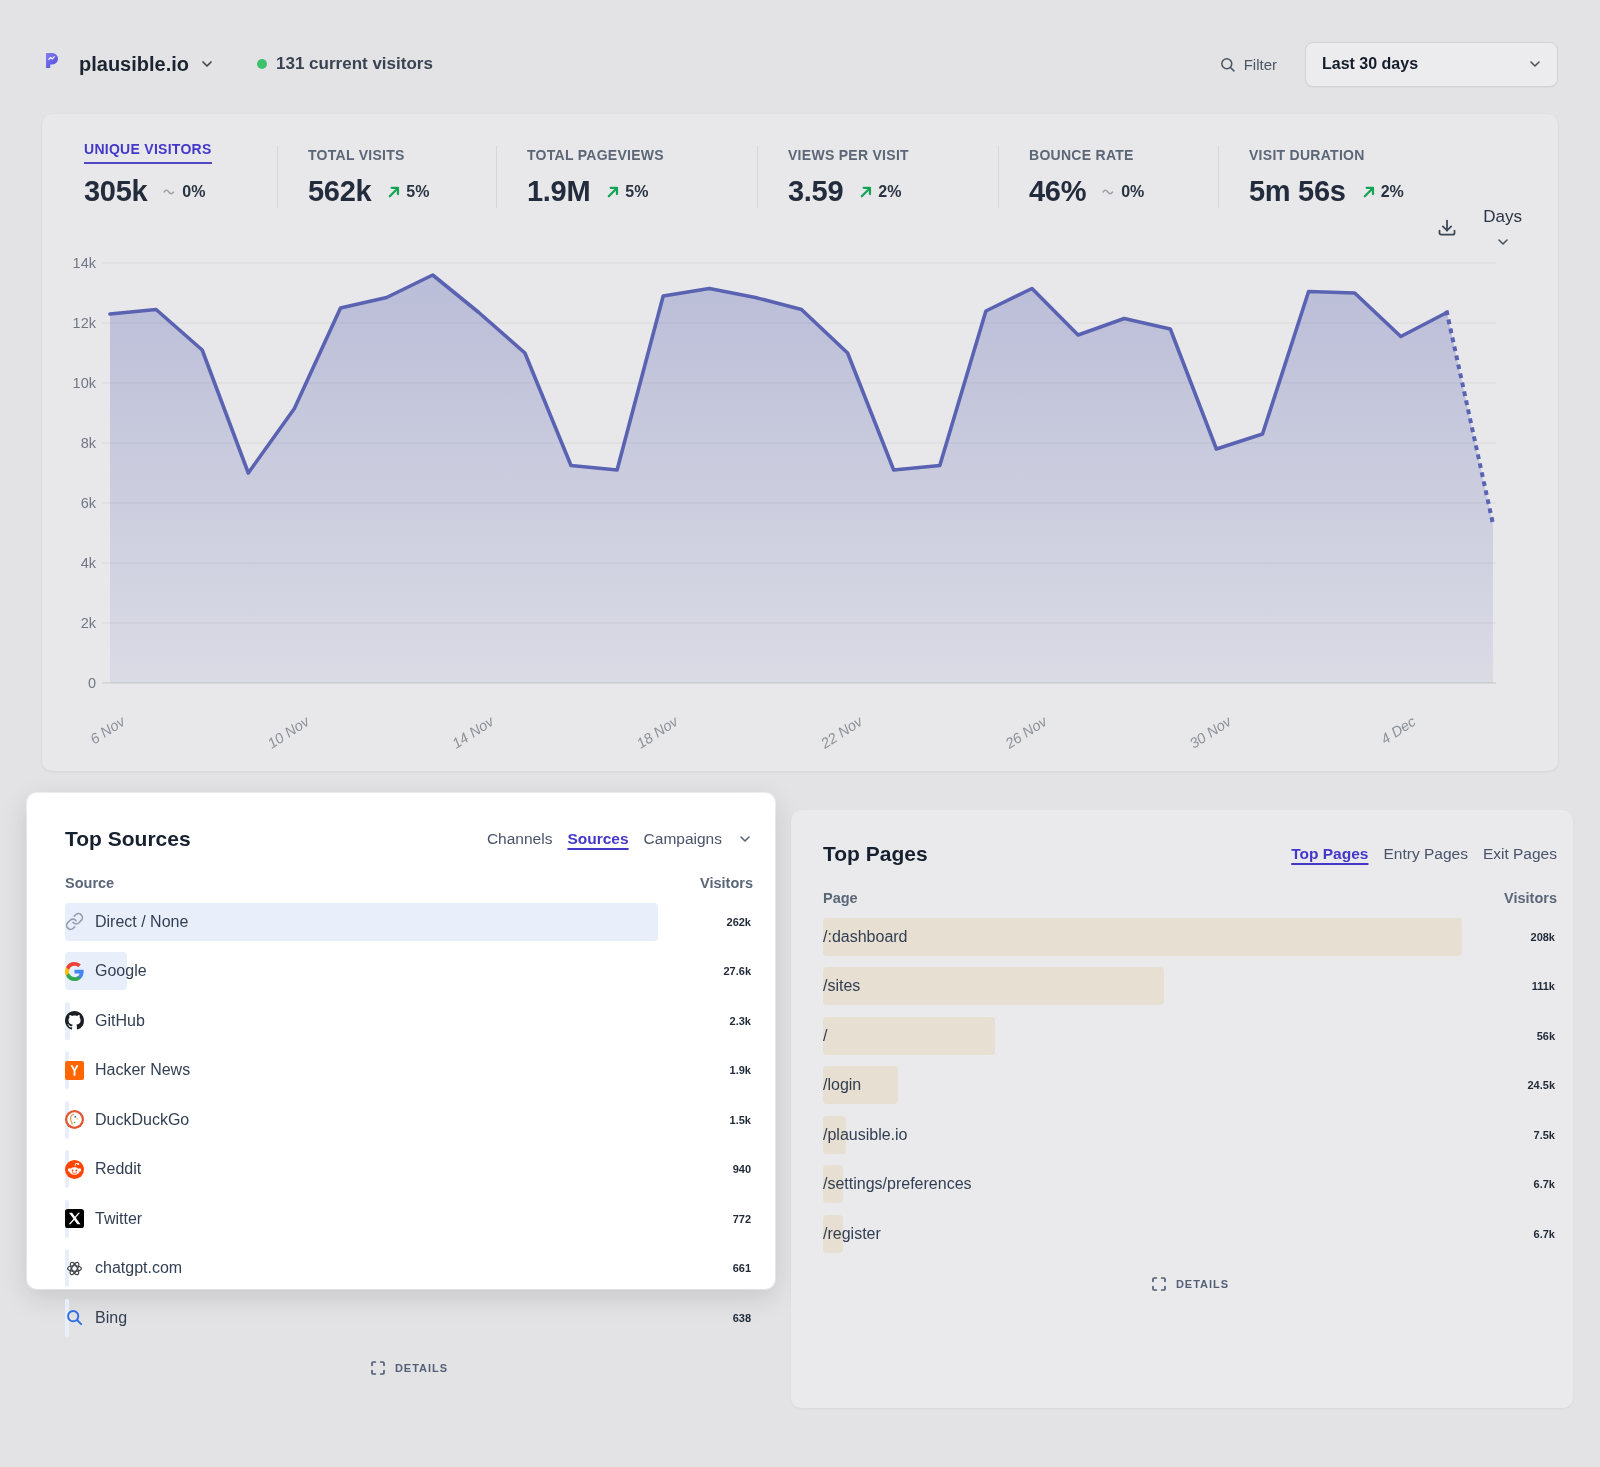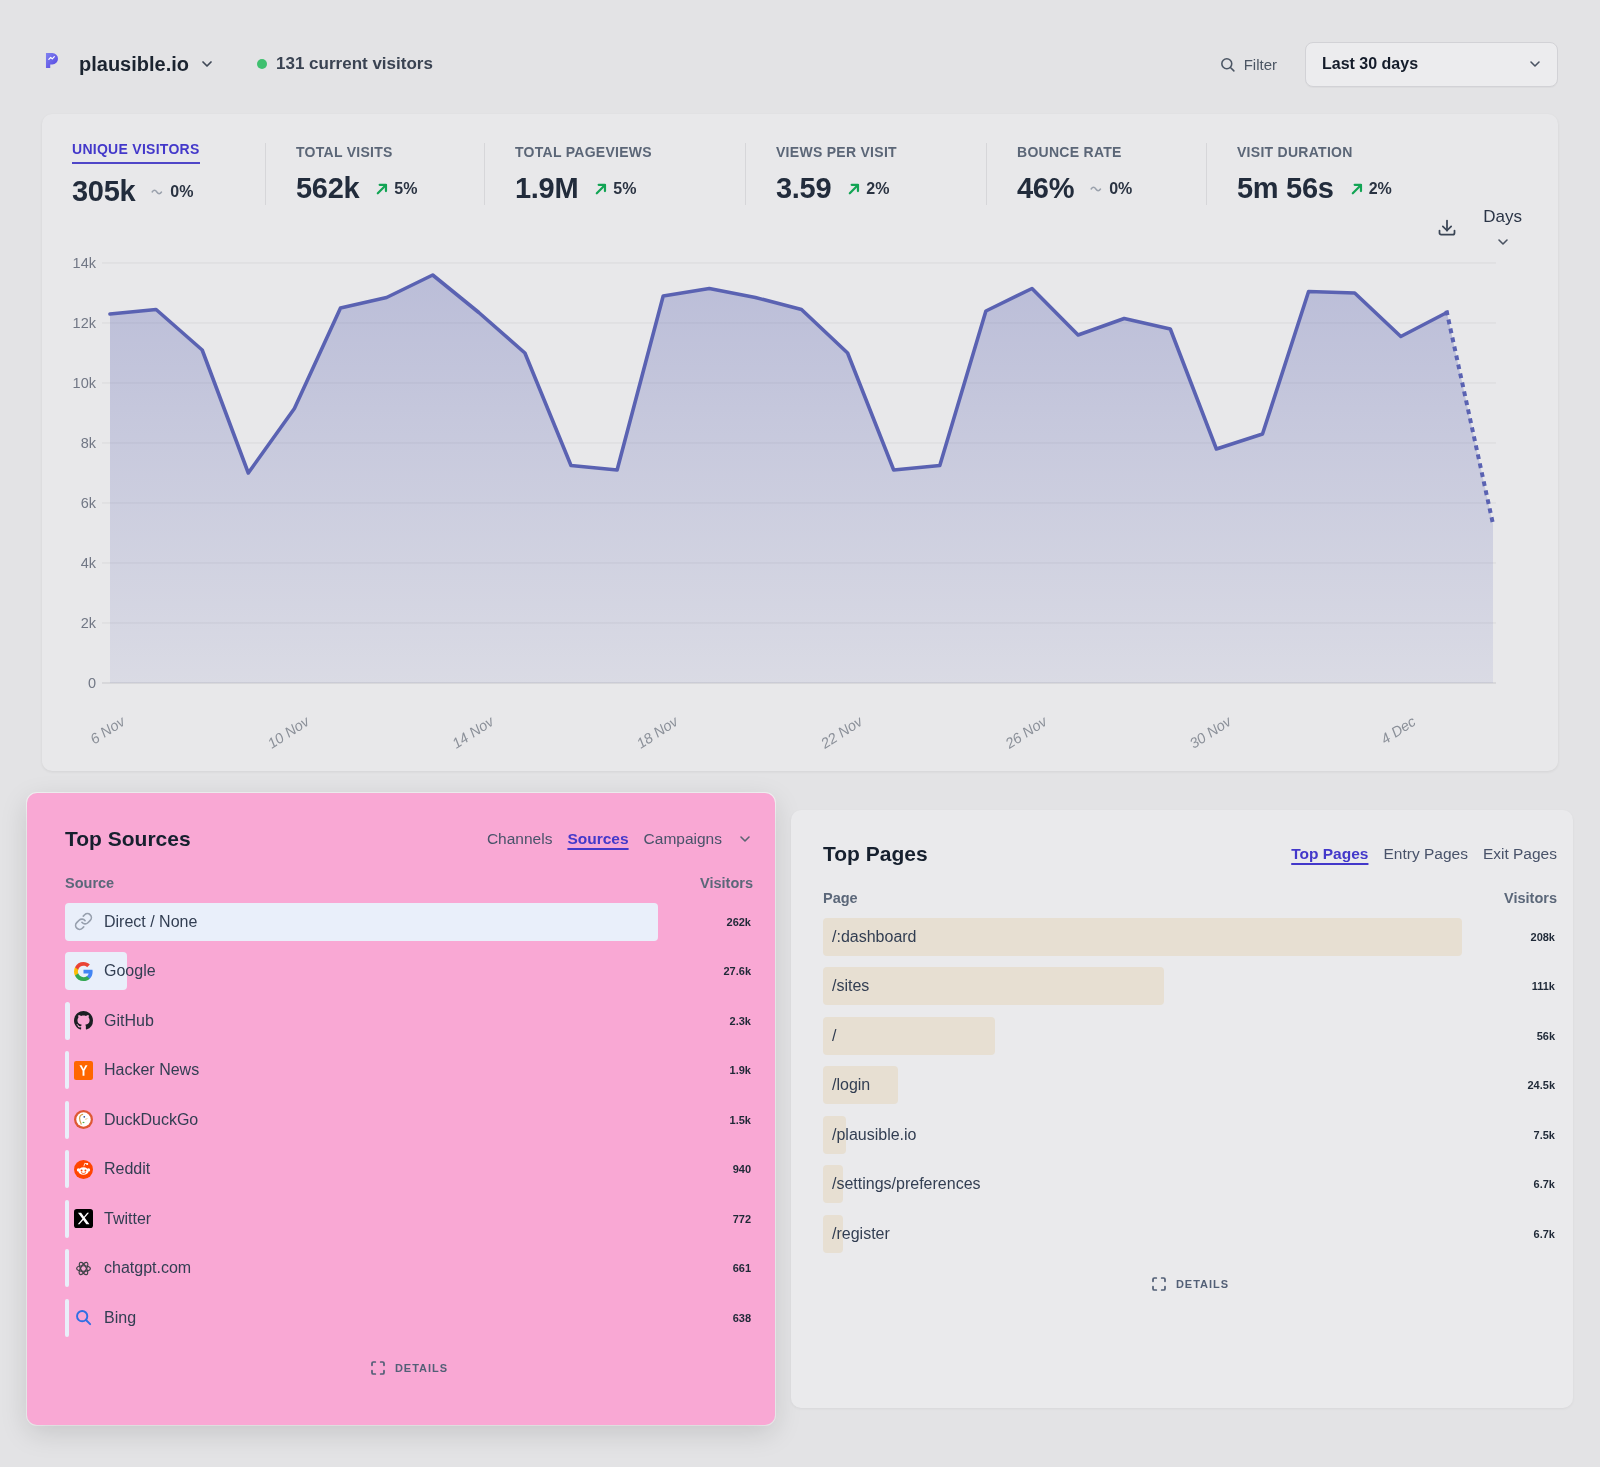--- a/index.html
+++ b/index.html
@@ -20,21 +20,21 @@
   .filter-btn svg { width:17px; height:17px; }
   .date-select { width:253px; height:45px; background:#ececee; border:1px solid #d2d2d6;
     border-radius:8px; display:flex; align-items:center; padding:0 14px 0 16px; cursor:pointer;
     box-shadow:0 1px 1px rgba(0,0,0,0.03); }
   .date-select .ds-label { font-size:16px; font-weight:600; color:#141c2a; }
   .date-select .chev { margin-left:auto; color:#4a5362; }
 
   
   .main-card { margin:24px 42px 0 42px; background:#e8e8ea; border-radius:10px;
     box-shadow:0 1px 3px rgba(0,0,0,0.07); padding:26px 30px 0 30px; height:657px; }
-  .stats-row { display:flex; align-items:center; }
+  .stats-row { display:flex; align-items:flex-end;margin-left:12px; }
   .stat { padding-right:0; }
   .stat + .stat { border-left:1px solid #d6d6d9; padding-left:30px; }
   .stat-label { font-size:14px; font-weight:700; letter-spacing:0.02em; color:#5b6677;
     display:inline-block; cursor:pointer; }
   .stat-label.active { color:#4338ca; border-bottom:2px solid #4f46c8; padding-bottom:5px; }
   .stat-line { display:flex; align-items:center; margin-top:11px; }
   .stat-value { font-size:29px; font-weight:800; color:#222c3c; letter-spacing:-0.01em; }
   .stat-change { display:flex; align-items:center; gap:5px; margin-left:16px; font-size:16px;
     font-weight:600; color:#2a3342; }
   .stat-change svg { width:14px; height:14px; }
@@ -45,40 +45,40 @@
   .dl-btn { display:inline-flex; cursor:pointer; }
   .dl-btn svg { width:20px; height:20px; }
   .interval-select { display:flex; align-items:center; gap:7px; cursor:pointer;
     font-size:17px; color:#2b3547;flex-direction:column; }
   .interval-select .chev { color:#4a5362; }
   .chart-wrap { margin:2px 0 0 -16px; }
 
   
   .panels { display:flex; align-items:flex-start; margin:22px 27px 0 27px; gap:16px; }
   .panel { border-radius:10px; }
-  .panel-sources { width:748px; background:#f9a8d4; box-shadow:0 8px 28px rgba(0,0,0,0.13), 0 0 0 1px rgba(255,255,255,0.6);
-    padding:34px 22px 18px 38px; height:632px; }
+  .panel-sources { width:748px; background:#ffffff; box-shadow:0 8px 28px rgba(0,0,0,0.13), 0 0 0 1px rgba(255,255,255,0.6);
+    padding:34px 22px 18px 38px; height:496px; }
   .panel-pages { flex:1; background:#eaeaec; margin-top:17px; height:598px;
     padding:32px 16px 16px 32px; box-shadow:0 1px 3px rgba(0,0,0,0.05); }
   .panel-head { display:flex; align-items:center; }
   .panel-title { font-size:21px; font-weight:700; color:#16202e; }
   .panel-tabs { margin-left:auto; display:flex; align-items:center; gap:15px; }
   .ptab { font-size:15.5px; color:#49536a; cursor:pointer; }
   .ptab.active { color:#4338ca; font-weight:700; text-decoration:underline;
     text-decoration-thickness:2px; text-underline-offset:4px; }
   .panel-tabs .chev { color:#5a6472; }
   .cols { display:flex; justify-content:space-between; margin:24px 0 6px 0;
     font-size:14.5px; font-weight:700; color:#5b6779; }
   .list { }
   .row { display:flex; align-items:center; height:49.5px; cursor:pointer; }
   .bar-area { flex:1; position:relative; height:38px; display:flex; align-items:center; }
   .bar { position:absolute; left:0; top:0; bottom:0; border-radius:4px; min-width:4px; }
   .bar-src { background:#e9effa; }
   .bar-pg { background:#e7dfd2; }
-  .bar-label { position:relative; display:flex; align-items:center; gap:11px; padding-left:9px; }
+  .bar-label { position:relative; display:flex; align-items:center; gap:11px; }
   .row-icon { display:inline-flex; width:19px; height:19px; }
   .row-icon svg { width:19px; height:19px; }
   .row-name { font-size:16px; color:#323e52; }
   .row-value { width:95px; text-align:right; font-size:11px; font-weight:600; color:#1f2937; padding-right:2px; }
   .details-btn { display:flex; align-items:center; justify-content:center; gap:9px;
     margin-top:17px; font-size:11px; font-weight:700; letter-spacing:0.09em;
     color:#525f76; cursor:pointer; }
   .details-btn svg { width:16px; height:16px; }
 
   .axis-y { font-size:14.5px; fill:#717785; }

